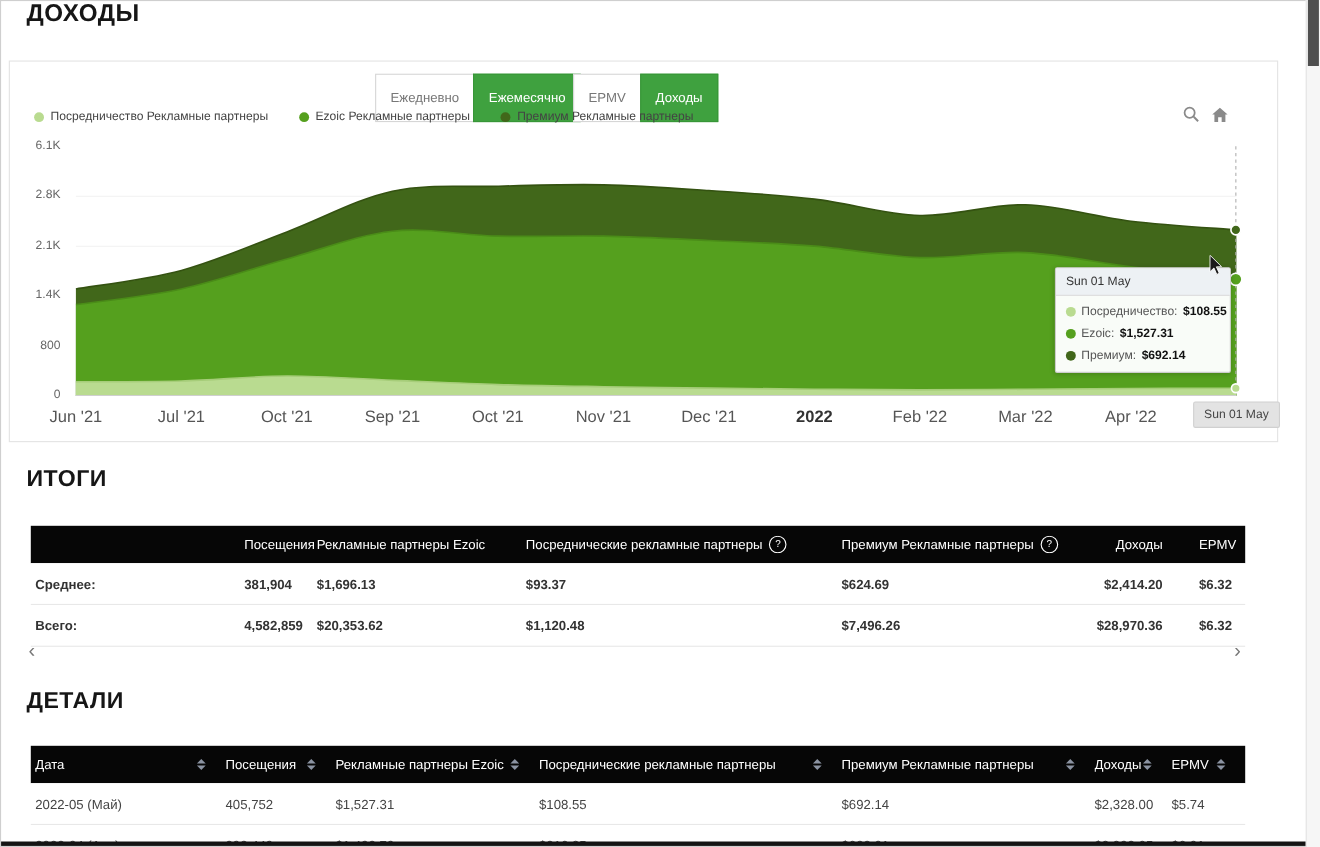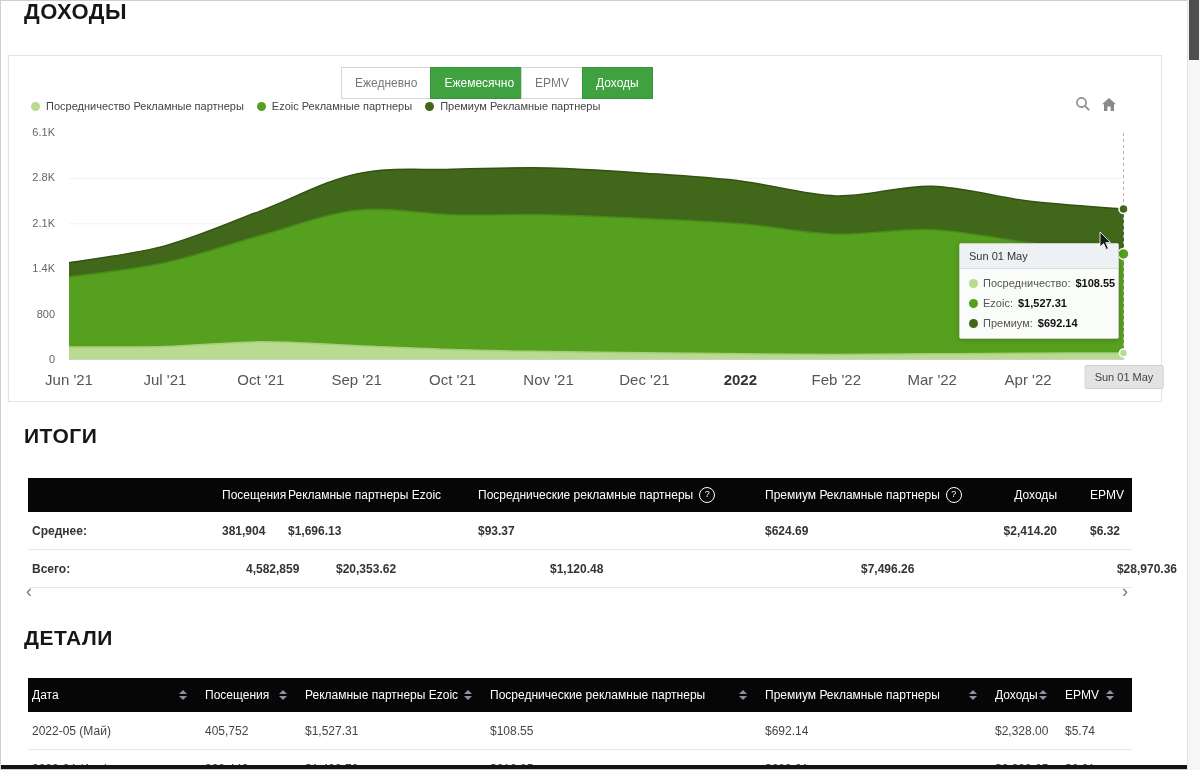--- a/index.html
+++ b/index.html
@@ -11,30 +11,30 @@
 
   .sec-title{position:absolute;left:24px;margin:0;font-size:22px;font-weight:bold;color:#161616;letter-spacing:.5px}
   .page-title{top:-1px}
   .totals-title{top:424px;font-size:21px}
   .details-title{top:626px;font-size:21px}
 
   
   .card{position:absolute;left:8px;top:55px;width:1152px;height:345px;background:#fff;border:1px solid #e3e3e3}
   .group{position:absolute;top:11px;display:flex}
   .g-freq{left:332px}.g-metric{left:512px}.g-device{left:646px}
-  .btn{height:32px;padding:0 13px;font-size:12px;font-family:inherit;background:#fff;border:1px solid #d6d6d6;color:#777;cursor:pointer;white-space:nowrap}
+  .btn{height:44px;padding:0 13px;font-size:12px;font-family:inherit;background:#fff;border:1px solid #d6d6d6;color:#777;cursor:pointer;white-space:nowrap}
   .btn+.btn{margin-left:-1px}
   .btn.active{background:#3fa13f;border-color:#389638;color:#fff}
   .btn.dark{background:#1e7a1e;border-color:#1a6c1a}
   .icon-btn{width:37px;padding:0;display:flex;align-items:center;justify-content:center}
   .date-box{position:absolute;left:806px;top:11px;width:300px;height:28px;border:1px solid #dcdcdc;background:#fff;display:flex;align-items:center;font-size:12px;color:#555}
   .date-val{flex:1;text-align:center;cursor:pointer}
   .date-sep{color:#aaa}
   .cal{margin:0 10px 0 4px;flex:none}
-  .legend{position:absolute;left:22px;top:44px;display:flex;gap:13px;align-items:center}
+  .legend{position:absolute;left:22px;top:44px;display:flex;gap:28px;align-items:center}
   .legend-item{display:flex;align-items:center;gap:6px;cursor:pointer}
   .legend-dot{width:9px;height:9px;border-radius:50%;flex:none}
   .legend-label{font-size:11px;color:#444;white-space:nowrap}
   .chart-tools{position:absolute;left:1064px;top:38px;display:flex;gap:6px}
   .tool{width:20px;height:20px;border:none;background:transparent;padding:0;cursor:pointer;display:flex;align-items:center;justify-content:center}
 
   #y-axis{position:absolute;left:0;top:0;width:52px;height:100%}
   .ytick{position:absolute;right:6px;width:46px;text-align:right;font-size:11px;color:#666}
   .plot{position:absolute;left:60px;top:77px;width:1055px;height:227px}
   .plot svg{overflow:visible;display:block}
@@ -229,21 +229,21 @@
     </div>
     <div class="t-row bold" style="grid-template-columns: 194px 66px 190px 287px 220px 80px 67px;">
       <div class="t-cell">Среднее:</div>
       <div class="t-cell">381,904</div>
       <div class="t-cell">$1,696.13</div>
       <div class="t-cell">$93.37</div>
       <div class="t-cell">$624.69</div>
       <div class="t-cell r">$2,414.20</div>
       <div class="t-cell r">$6.32</div>
     </div>
-    <div class="t-row bold" style="grid-template-columns: 194px 66px 190px 287px 220px 80px 67px; gap: 24px;">
+    <div class="t-row bold" style="grid-template-columns: 194px 66px 190px 287px 220px 80px 67px;">
       <div class="t-cell">Всего:</div>
       <div class="t-cell">4,582,859</div>
       <div class="t-cell">$20,353.62</div>
       <div class="t-cell">$1,120.48</div>
       <div class="t-cell">$7,496.26</div>
       <div class="t-cell r">$28,970.36</div>
       <div class="t-cell r">$6.32</div>
     </div>
   </div>
 <span class="chev chev-l">‹</span>

